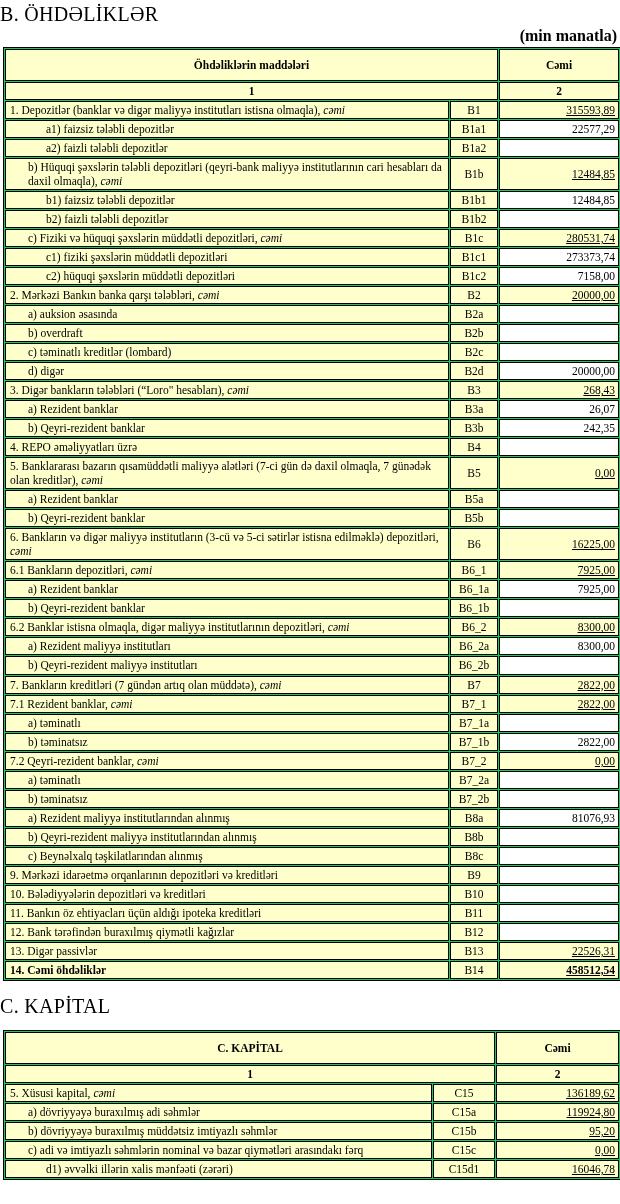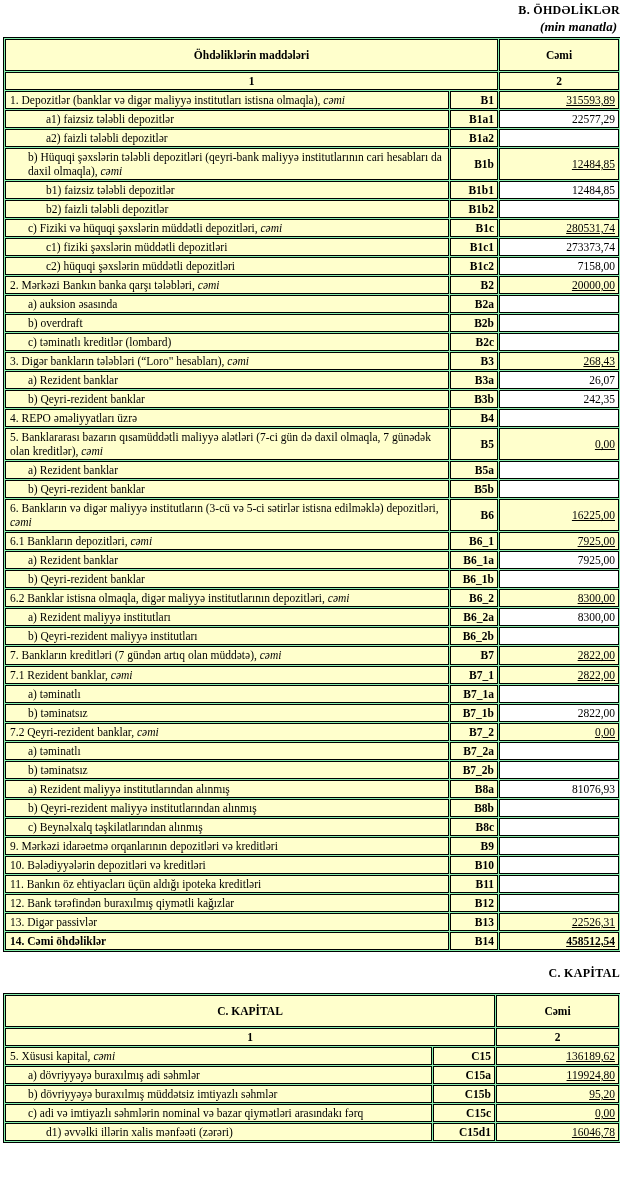--- a/index.html
+++ b/index.html
@@ -9,42 +9,41 @@
     width: 620px;
   }
   body {
     font-family: "Liberation Serif", "DejaVu Serif", serif;
     color: #000;
     min-height: 1204px;
   }
   .page { width: 620px; }
 
   .sec-title {
+    text-align: left;
+    font-weight: normal;
+    font-size: 20px;
+    letter-spacing: 0.3px;
+    margin: 3px 0 0 0;
+  }
+  .unit-note {
     text-align: right;
     font-weight: bold;
-    font-size: 12px;
-    letter-spacing: 0.3px;
-    margin: 3px 0 0 0;
-  }
-  .unit-note {
-    text-align: right;
-    font-style: italic;
-    font-weight: bold;
-    font-size: 13px;
+    font-size: 16px;
     padding: 1px 3px 2px 0;
     margin-left: 24px;
   }
   .gap-before-c { height: 14px; }
   .c-title-wrap { margin: 0 0 12px 0; }
 
   table.report {
     border-collapse: separate;
     border-spacing: 1px;
     table-layout: fixed;
-    background: #86efac;
+    background: #22c55e;
     border: 1px solid #000;
     margin: 0 2px 0 3px;
     width: 614px;
   }
   table.report th, table.report td {
     border: 1px solid #000;
     background: var(--cell-yellow, #FFFFCC);
     font-size: 11.5px;
     line-height: 1.22;
     padding: 1px 3px;
@@ -61,21 +60,21 @@
     height: 12px;
     font-weight: bold;
     text-align: center;
     font-size: 12px;
     padding: 0 3px;
   }
   td.desc { text-align: left; height: 13px; }
   td.desc.ind0 { padding-left: 4px; }
   td.desc.ind1 { padding-left: 22px; }
   td.desc.ind2 { padding-left: 40px; }
-  td.code { text-align: right; font-weight: bold; }
+  td.code { text-align: center; }
   td.val  { text-align: right; padding-right: 3px; }
   td.val.bg-w { background: #ffffff; }
   td.val.bg-y { background: var(--cell-yellow, #FFFFCC); text-decoration: underline; }
   tr.bold-row td.desc, tr.bold-row td.val { font-weight: bold; }
   i.em { font-style: italic; }
 </style>
 </head>
 <body>
 
 <div class="page">
@@ -160,20 +159,25 @@
             <td class="desc ind1"><span>b) overdraft</span></td>
             <td class="code">B2b</td>
             <td class="val bg-w"></td>
           </tr>
           <tr>
             <td class="desc ind1"><span>c) təminatlı kreditlər (lombard)</span></td>
             <td class="code">B2c</td>
             <td class="val bg-w"></td>
           </tr>
           <tr>
+            <td class="desc ind1"><span>d) digər</span></td>
+            <td class="code">B2d</td>
+            <td class="val bg-w">20000,00</td>
+          </tr>
+          <tr>
             <td class="desc ind0"><span>3. Digər bankların tələbləri (“Loro" hesabları),</span> <i class="em">cəmi</i></td>
             <td class="code">B3</td>
             <td class="val bg-y">268,43</td>
           </tr>
           <tr>
             <td class="desc ind1"><span>a) Rezident banklar</span></td>
             <td class="code">B3a</td>
             <td class="val bg-w">26,07</td>
           </tr>
           <tr>

